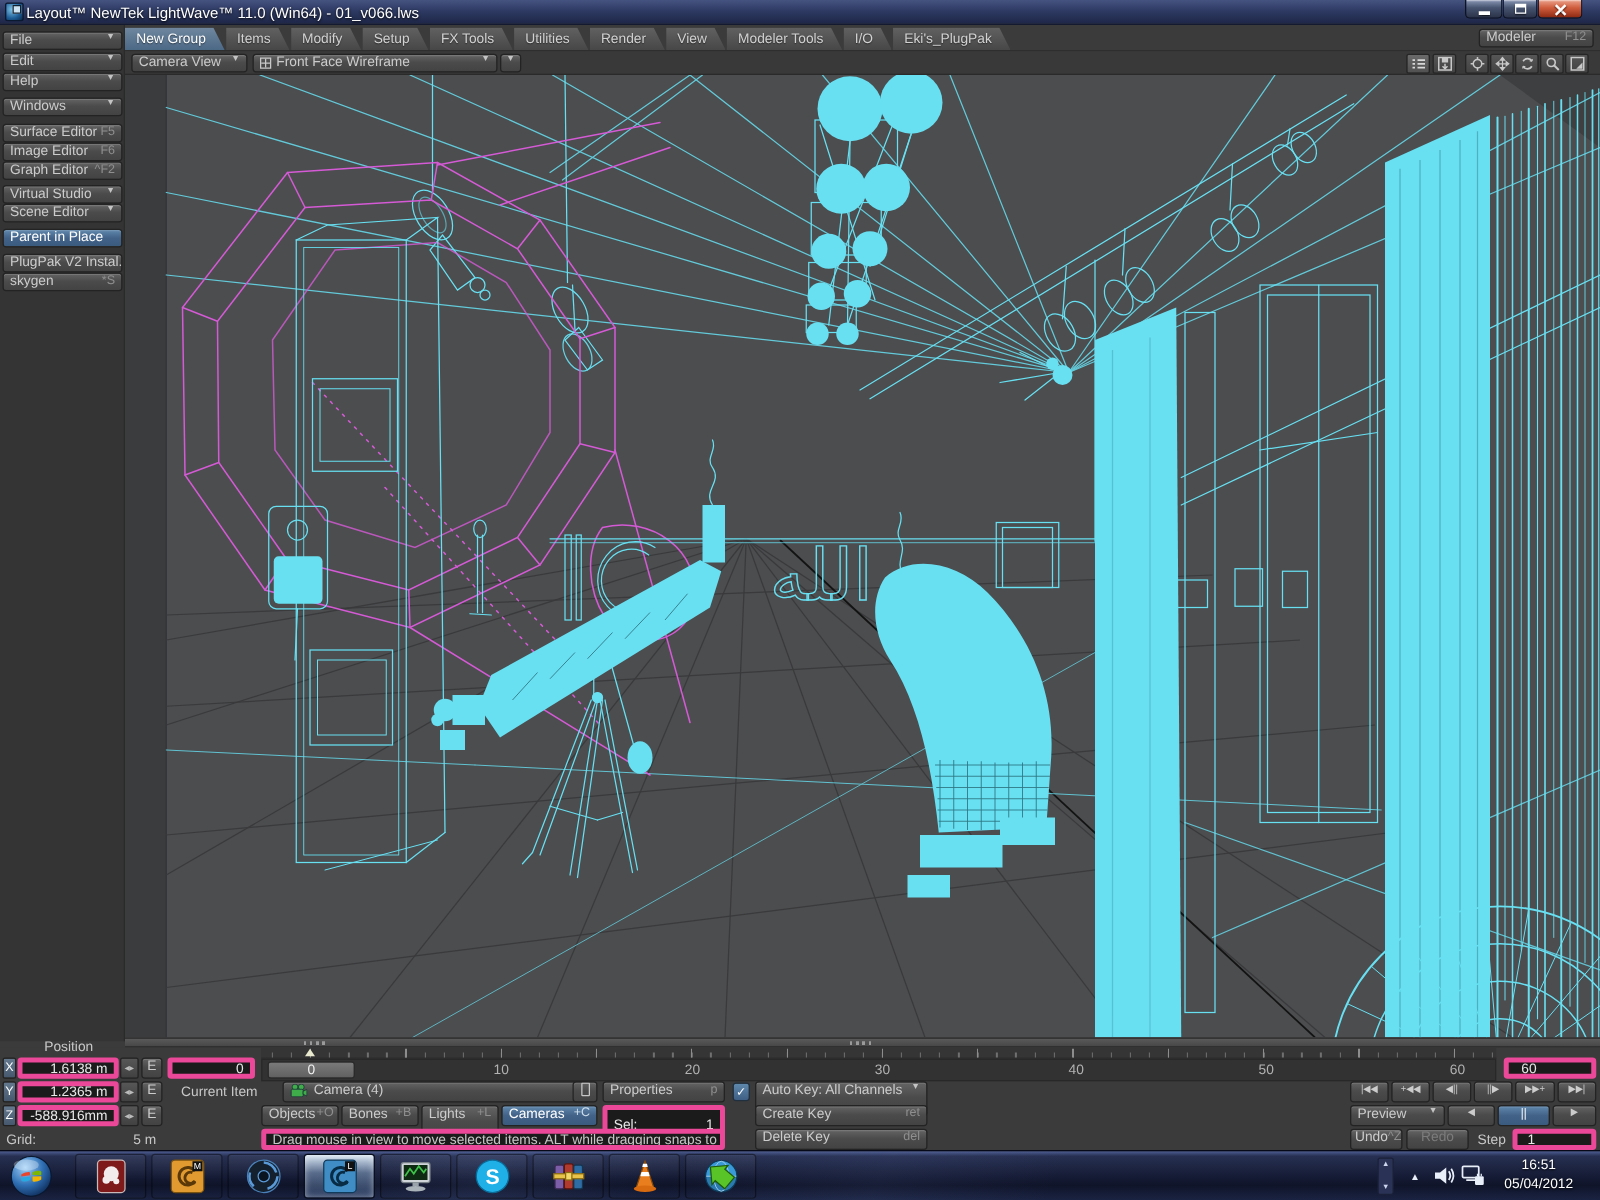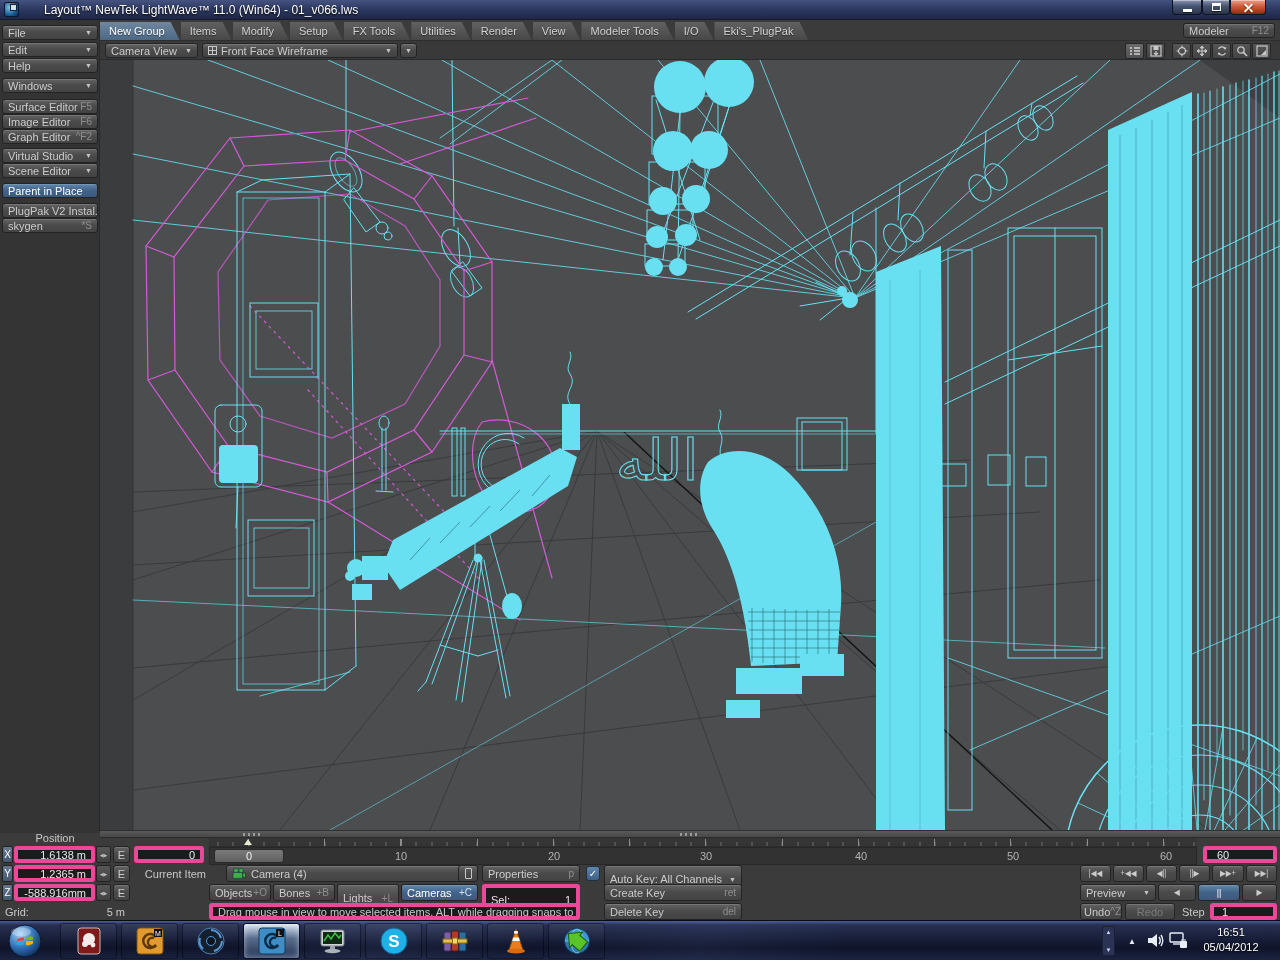--- a/index.html
+++ b/index.html
@@ -11,42 +11,42 @@
   body{font-family:"Liberation Sans",sans-serif;}
   .screen{position:relative;width:1280px;height:960px;overflow:hidden;background:#3b3b3b}
 
   
   .titlebar{position:absolute;left:0;top:0;width:1280px;height:20px;
     background:linear-gradient(180deg,#455380 0%,#2e3a63 45%,#1e2747 100%);
     display:flex;align-items:center;padding-left:4px;border-bottom:1px solid #141a30}
   .titlebar .appicon{width:15px;height:15px;border-radius:2px;flex:none;
     background:radial-gradient(circle at 35% 35%,#7ec4e8,#1d5d96 60%,#0a2a4a);border:1px solid #0a1830;position:relative}
   .titlebar .appicon::after{content:"";position:absolute;right:1px;top:1px;width:5px;height:5px;background:#cfe4f2;border:1px solid #123}
-  .titlebar .title{color:#fff;font-size:12px;margin-left:25px;text-shadow:0 1px 2px #000}
+  .titlebar .title{color:#fff;font-size:12px;margin-left:2px;text-shadow:0 1px 2px #000}
   .winbtns{position:absolute;right:14px;top:0;display:flex}
   .winbtn{height:15px;border:1px solid #0d1322;border-top:none;display:flex;align-items:center;justify-content:center;
     border-radius:0 0 4px 4px;background:linear-gradient(180deg,#8a97b5,#46536f 45%,#2b3349);box-shadow:inset 0 1px 0 rgba(255,255,255,.4)}
   .winbtn.min{width:30px}.winbtn.max{width:28px}
   .winbtn.close{width:36px;background:linear-gradient(180deg,#eba28c,#cf5c3c 45%,#8e2a12);}
   .glyph-min{width:9px;height:3px;background:#fff;margin-top:6px;box-shadow:0 1px 1px #0008}
   .glyph-max{width:9px;height:8px;border:1px solid #fff;border-top:3px solid #fff;box-shadow:0 1px 1px #0008}
   .glyph-close{position:relative;width:11px;height:11px}
   .glyph-close::before,.glyph-close::after{content:"";position:absolute;left:0;top:5px;width:11px;height:2px;background:#fff;box-shadow:0 1px 1px #0006}
   .glyph-close::before{transform:rotate(45deg)}.glyph-close::after{transform:rotate(-45deg)}
 
   
   .menurow1{position:absolute;left:100px;top:20px;width:1180px;height:21px;background:#3b3b3b;border-bottom:1px solid #2e2e2e;display:flex;align-items:flex-end}
   .tab{height:18px;display:flex;align-items:center;font-size:11px;color:#d2d2d2;padding:0 15px 0 9px;margin-right:1px;
     background:linear-gradient(180deg,#616161,#474747);clip-path:polygon(0 0,calc(100% - 9px) 0,100% 100%,0 100%);text-shadow:0 1px 1px #0007}
   .tab.active{background:linear-gradient(180deg,#70879f,#4b6885);color:#fff}
   .modelerbtn{position:absolute;right:5px;top:3px;width:92px}
   .menurow2{position:absolute;left:100px;top:41px;width:1180px;height:19px;background:#393939;border-bottom:1px solid #2a2a2a}
 
   
-  .btn{display:flex;align-items:center;justify-content:space-between;height:15px;padding:0 5px;font-size:11px;color:#ccc;
+  .btn{display:flex;align-items:flex-start;justify-content:space-between;height:15px;padding:0 5px;font-size:11px;color:#ccc;
     background:linear-gradient(180deg,#646464,#4b4b4b 46%,#434343);border:1px solid #232323;border-radius:3px;
     box-shadow:inset 0 1px 0 rgba(255,255,255,.13);white-space:nowrap;overflow:hidden}
   .btn .sc{color:#8f8f8f;margin-left:1px;font-size:10px}
   .btn.blue{background:linear-gradient(180deg,#5f88ad,#436288 50%,#3a5a7e);color:#fff}
   .dd-arrow{font-size:7px;color:#c4c4c4;margin-left:6px;flex:none}
   .field{background:#1b1b1b;border:4px solid #ec4899;border-radius:3px;color:#e8e8e8;font-size:11px;display:flex;align-items:center;padding:0 5px}
   .field.right{justify-content:flex-end}
 
   
   .sidebar{position:absolute;left:0;top:20px;width:100px;height:813px;background:#343434;border-right:1px solid #2a2a2a}

